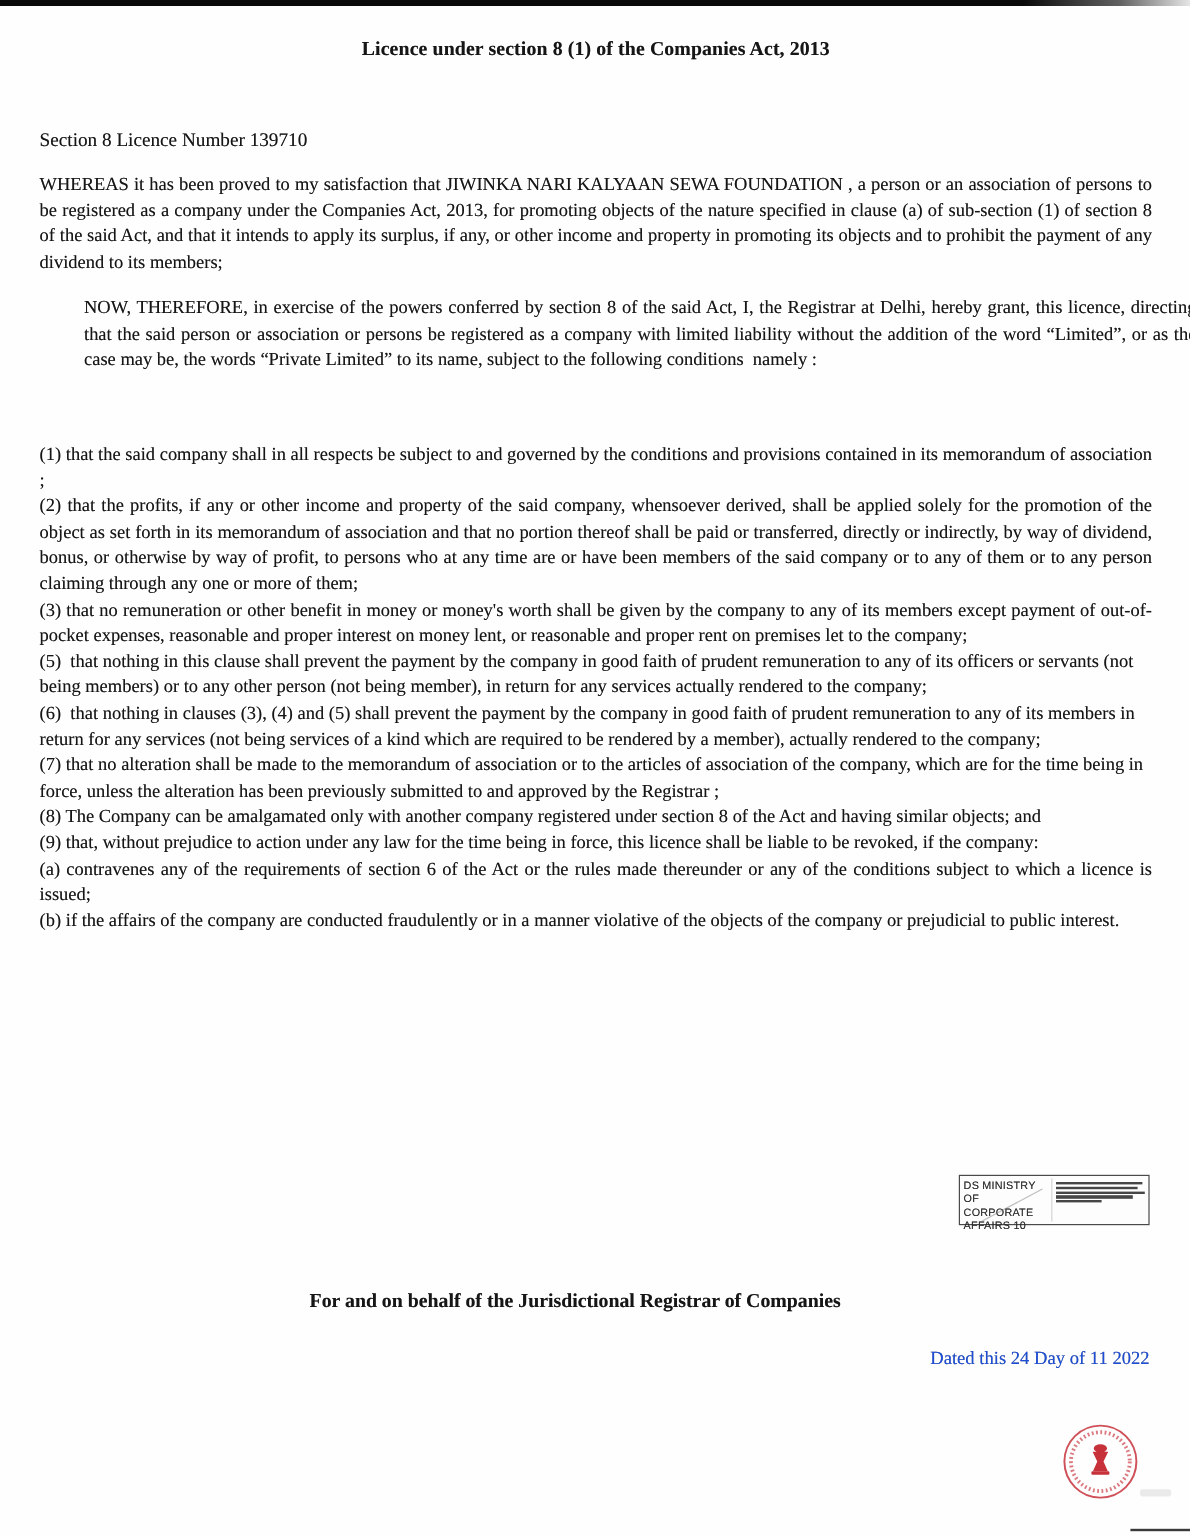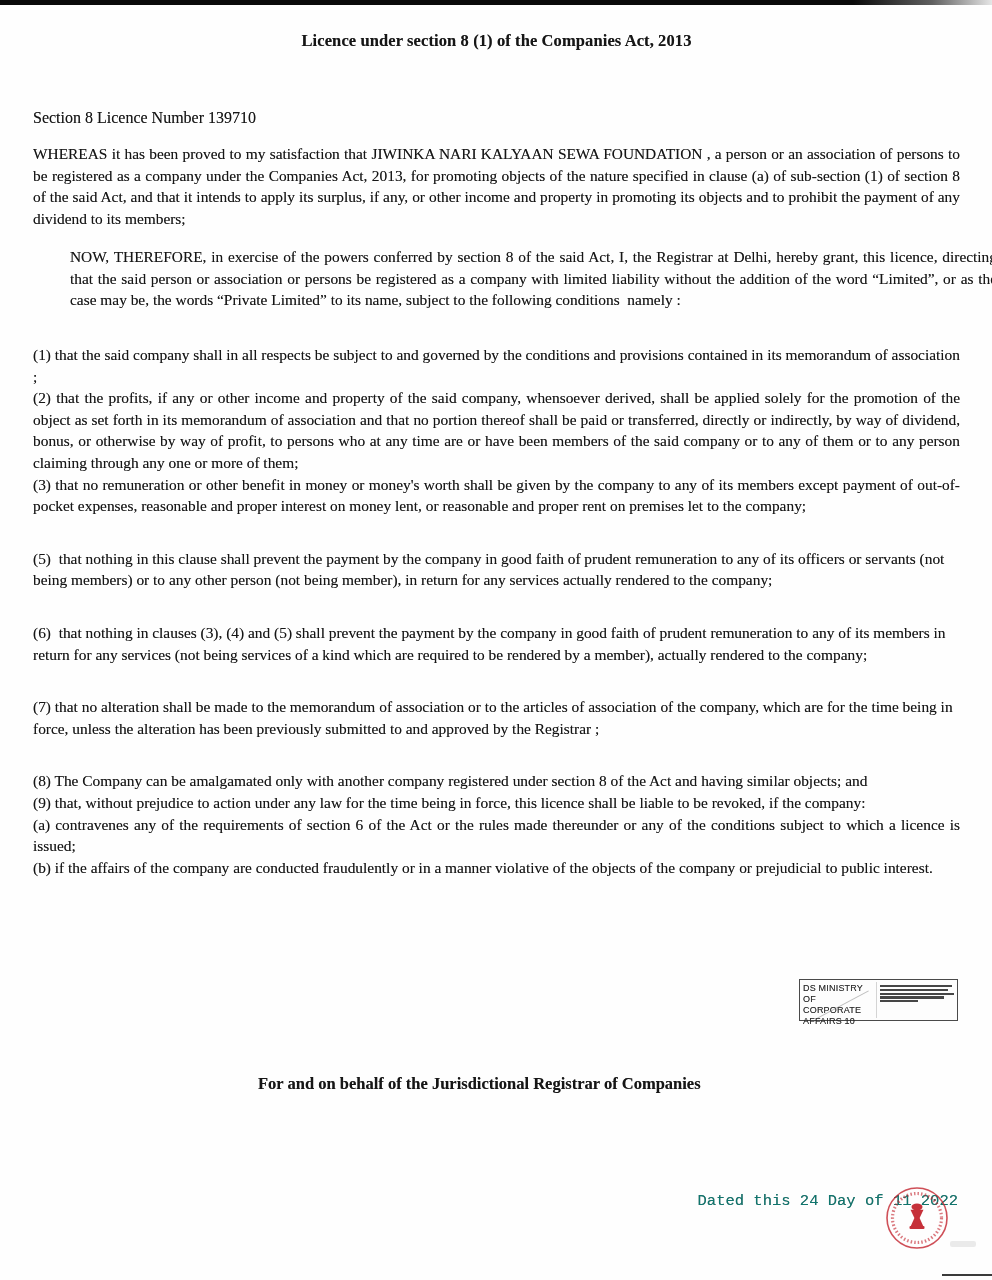--- a/index.html
+++ b/index.html
@@ -21,24 +21,24 @@
   }
   .title{font-size:16.5px;font-weight:bold;letter-spacing:0.1px;}
   .subtitle{font-size:16px;margin-top:3px;white-space:pre-wrap;}
   .licence-number{
     position:absolute;top:109px;left:33px;font-size:16px;
   }
   .para,.cond{
     font-size:15.4px;line-height:21.6px;white-space:pre-wrap;
   }
   .justify{text-align:justify;}
-  .left{text-align:left;margin-top:31px;}
+  .left{text-align:left;}
   .para-whereas{position:absolute;top:143px;left:33px;width:927px;}
   .para-now{position:absolute;top:246px;left:33px;width:927px;margin-left:37px;}
-  .conditions{position:absolute;top:344px;left:33px;width:927px;}
+  .conditions{position:absolute;top:368px;left:33px;width:927px;}
   .stamp-box{
     position:absolute;left:799px;top:979px;width:159px;height:42px;
     border:1.5px solid #4a4a4a;background:#fdfdfd;box-sizing:border-box;
     font-family:"Liberation Sans", sans-serif;
   }
   .stamp-left{
     position:absolute;left:3px;top:3px;width:72px;
     font-size:9px;line-height:11px;color:#2e2e2e;letter-spacing:0.2px;
   }
   .stamp-divider{
@@ -51,22 +51,22 @@
   .nl1{width:72px;} .nl2{width:68px;} .nl3{width:74px;} .nl4{width:64px;} .nl5{width:38px;}
   .stamp-slash{
     position:absolute;left:14px;top:24px;width:58px;height:1px;
     background:rgba(110,110,110,0.45);transform:rotate(-28deg);
   }
   .signature-block{
     position:absolute;top:1072px;right:34px;width:700px;text-align:left;
     font-size:16.5px;line-height:23px;font-weight:bold;
   }
   .dated-line{
-    position:absolute;top:1192px;right:34px;
-    font-family:Liberation Mono, monospace;font-size:15.5px;color:#0f766e;
+    position:absolute;top:1124px;right:34px;
+    font-family:Liberation Serif, serif;font-size:15.5px;color:#1d4ed8;
   }
   .seal{
     position:absolute;left:884px;top:1185px;width:66px;height:66px;opacity:0.92;
   }
   .corner-smudge{
     position:absolute;left:950px;top:1241px;width:26px;height:6px;
     background:rgba(0,0,0,0.08);border-radius:2px;
   }
   .scan-line-bottom{
     position:absolute;left:942px;top:1274px;width:50px;height:2px;background:#3a3a3a;

